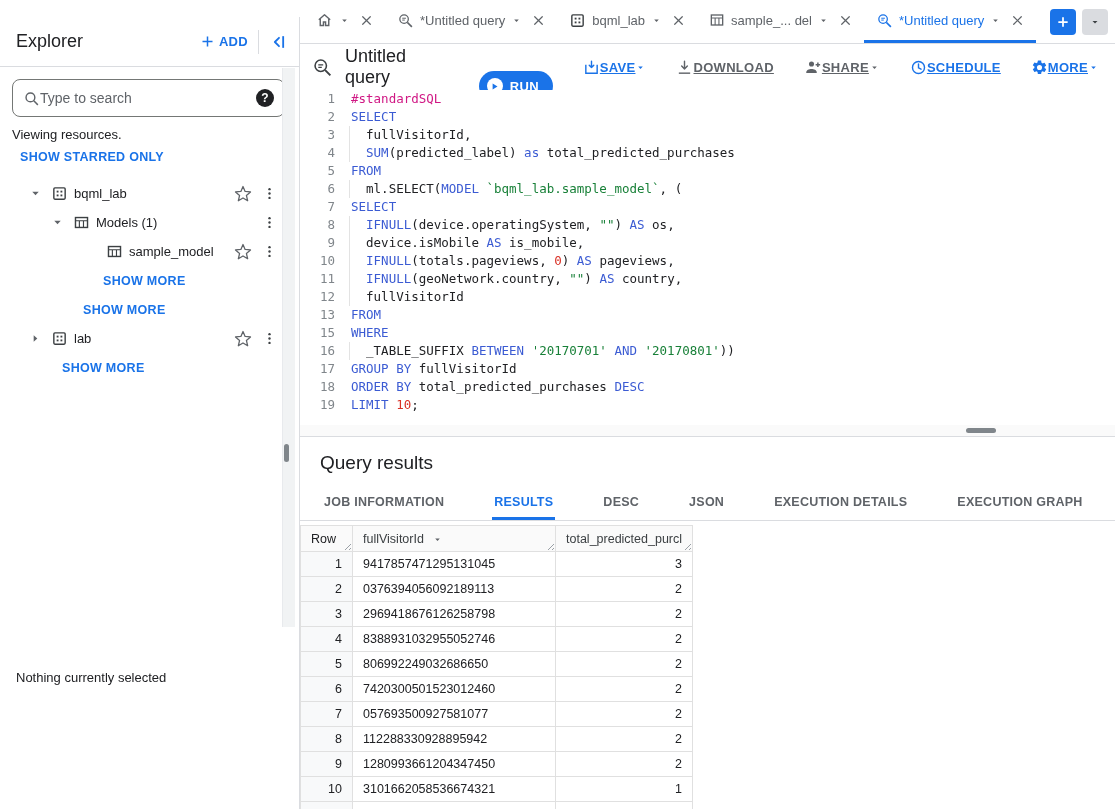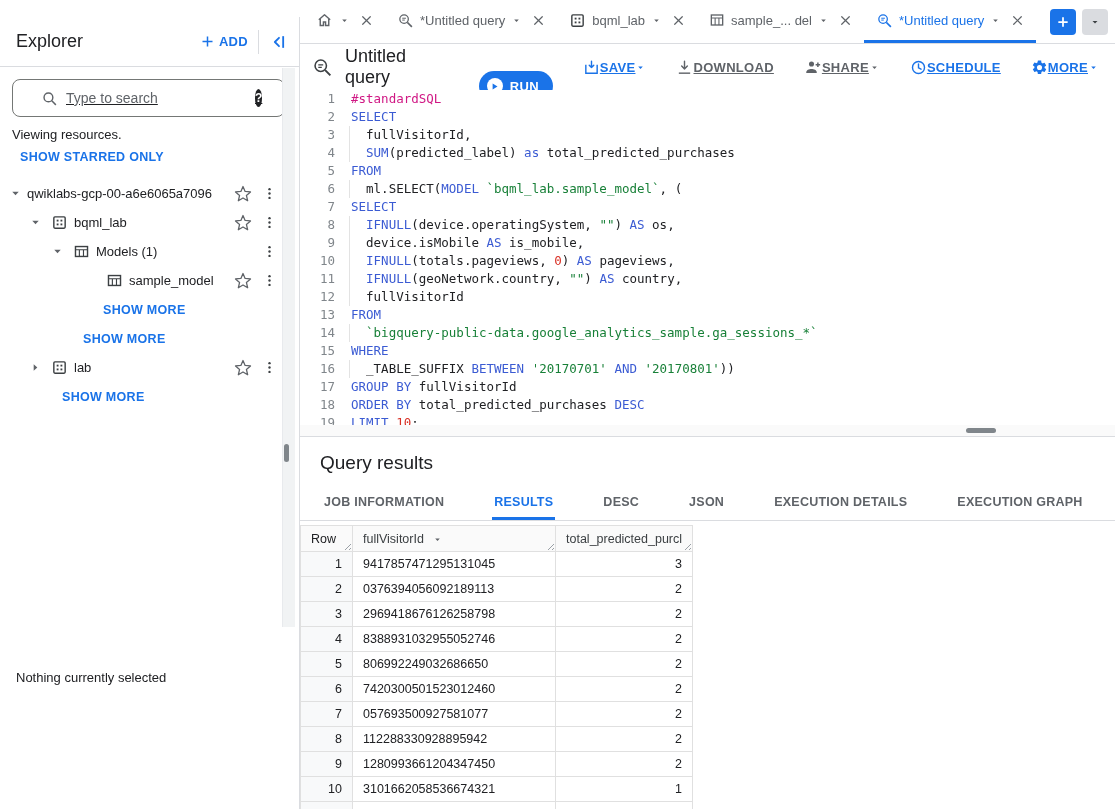--- a/index.html
+++ b/index.html
@@ -11,21 +11,21 @@
   .sidebar { position:absolute; left:0; top:17px; width:300px; height:809px;
     border-right:1px solid #dadce0; background:#fff; }
   .sb-header { height:50px; border-bottom:1px solid #dadce0; display:flex;
     align-items:center; padding:0 10px 0 16px; }
   .sb-title { font-size:18px; color:#202124; flex:1; }
   .add-btn { display:flex; align-items:center; gap:4px; background:none; border:none;
     color:#1a73e8; font-family:inherit; font-size:13px; font-weight:700; letter-spacing:.3px; cursor:pointer; }
   .vdiv { width:1px; height:24px; background:#dadce0; margin:0 10px; }
   .collapse-btn { background:none; border:none; color:#1a73e8; cursor:pointer; display:flex; }
   .search-box { margin:12px 14px 10px 12px; height:38px; border:1px solid #747775; border-radius:8px;
-    display:flex; align-items:center; padding:0 28px; gap:8px;text-decoration:underline; }
+    display:flex; align-items:center; padding:0 10px; gap:0; }
   .search-box input { border:none; outline:none; flex:1; font-family:inherit; font-size:14px; color:#202124; }
   .search-box input::placeholder { color:#5f6368; }
   .help-dot { width:18px; height:18px; border-radius:50%; background:#202124; color:#fff;
     font-size:12px; font-weight:700; display:flex; align-items:center; justify-content:center; }
   .viewing { margin:4px 0 0 12px; font-size:13px; color:#202124; }
   .starred-link { display:inline-block; margin:8px 0 0 20px; font-size:12.5px; font-weight:700;
     color:#1a73e8; letter-spacing:.3px; text-decoration:none; cursor:pointer; }
   .tree { margin-top:14px; }
   .tree-row { height:29px; display:flex; align-items:center; font-size:13px; color:#202124; position:relative; }
   .tree-row .spacer { display:inline-block; }
@@ -148,42 +148,20 @@
           </svg>
         </span>
       <input placeholder="Type to search" style="">
       <span class="help-dot">?</span>
     </div>
 
     <div class="viewing">Viewing resources.</div>
     <a class="starred-link">SHOW STARRED ONLY</a>
 
     <div class="tree" id="tree">
-        <div class="tree-row" style="padding-left: 10px;">
-          <span>
-            <svg width="11" height="11" viewBox="0 0 24 24">
-              <path d="M5 8l7 8 7-8z" fill="#5f6368"></path>
-            </svg>
-          </span>
-          <span class="lbl">qwiklabs-gcp-00-a6e6065a7096</span>
-          <span class="right">
-            <span class="star-wrap">
-              <svg width="18" height="18" viewBox="0 0 24 24">
-                <path d="M12 17.3l-6.2 3.7 1.65-7.03-5.45-4.73 7.19-.61L12 2l2.81 6.63 7.19.61-5.45 4.73L18.2 21z" stroke="#5f6368" stroke-width="1.7" fill="none" stroke-linejoin="round"></path>
-              </svg>
-            </span>
-            <span>
-              <svg width="15" height="15" viewBox="0 0 24 24">
-                <circle cx="12" cy="5" r="1.9" fill="#3c4043"></circle>
-                <circle cx="12" cy="12" r="1.9" fill="#3c4043"></circle>
-                <circle cx="12" cy="19" r="1.9" fill="#3c4043"></circle>
-              </svg>
-            </span>
-          </span>
-        </div>
         <div class="tree-row" style="padding-left: 30px;">
           <span>
             <svg width="11" height="11" viewBox="0 0 24 24">
               <path d="M5 8l7 8 7-8z" fill="#5f6368"></path>
             </svg>
           </span>
           <span style="margin-left: 10px;">
             <svg width="17" height="17" viewBox="0 0 24 24">
               <rect x="4" y="4" width="16" height="16" rx="1.5" stroke="#3c4043" stroke-width="2" fill="none"></rect>
               <rect x="8" y="8" width="2.6" height="2.6" fill="#3c4043"></rect>
@@ -545,24 +523,20 @@
           </div>
           <div class="line">
             <span class="ln">12</span>
             <span class="cd"><i class="g"></i><span>  fullVisitorId</span></span>
           </div>
           <div class="line">
             <span class="ln">13</span>
             <span class="cd"><span class="tk-k">FROM</span></span>
           </div>
           <div class="line">
-            <span class="ln">14</span>
-            <span class="cd"><i class="g"></i><span>  </span><span class="tk-s">`bigquery-public-data.google_analytics_sample.ga_sessions_*`</span></span>
-          </div>
-          <div class="line">
             <span class="ln">15</span>
             <span class="cd"><span class="tk-k">WHERE</span></span>
           </div>
           <div class="line">
             <span class="ln">16</span>
             <span class="cd"><i class="g"></i><span>  _TABLE_SUFFIX </span><span class="tk-k">BETWEEN</span><span> </span><span class="tk-s">'20170701'</span><span> </span><span class="tk-k">AND</span><span> </span><span class="tk-s">'20170801'</span><span>))</span></span>
           </div>
           <div class="line">
             <span class="ln">17</span>
             <span class="cd"><span class="tk-k">GROUP BY</span><span> fullVisitorId</span></span>

